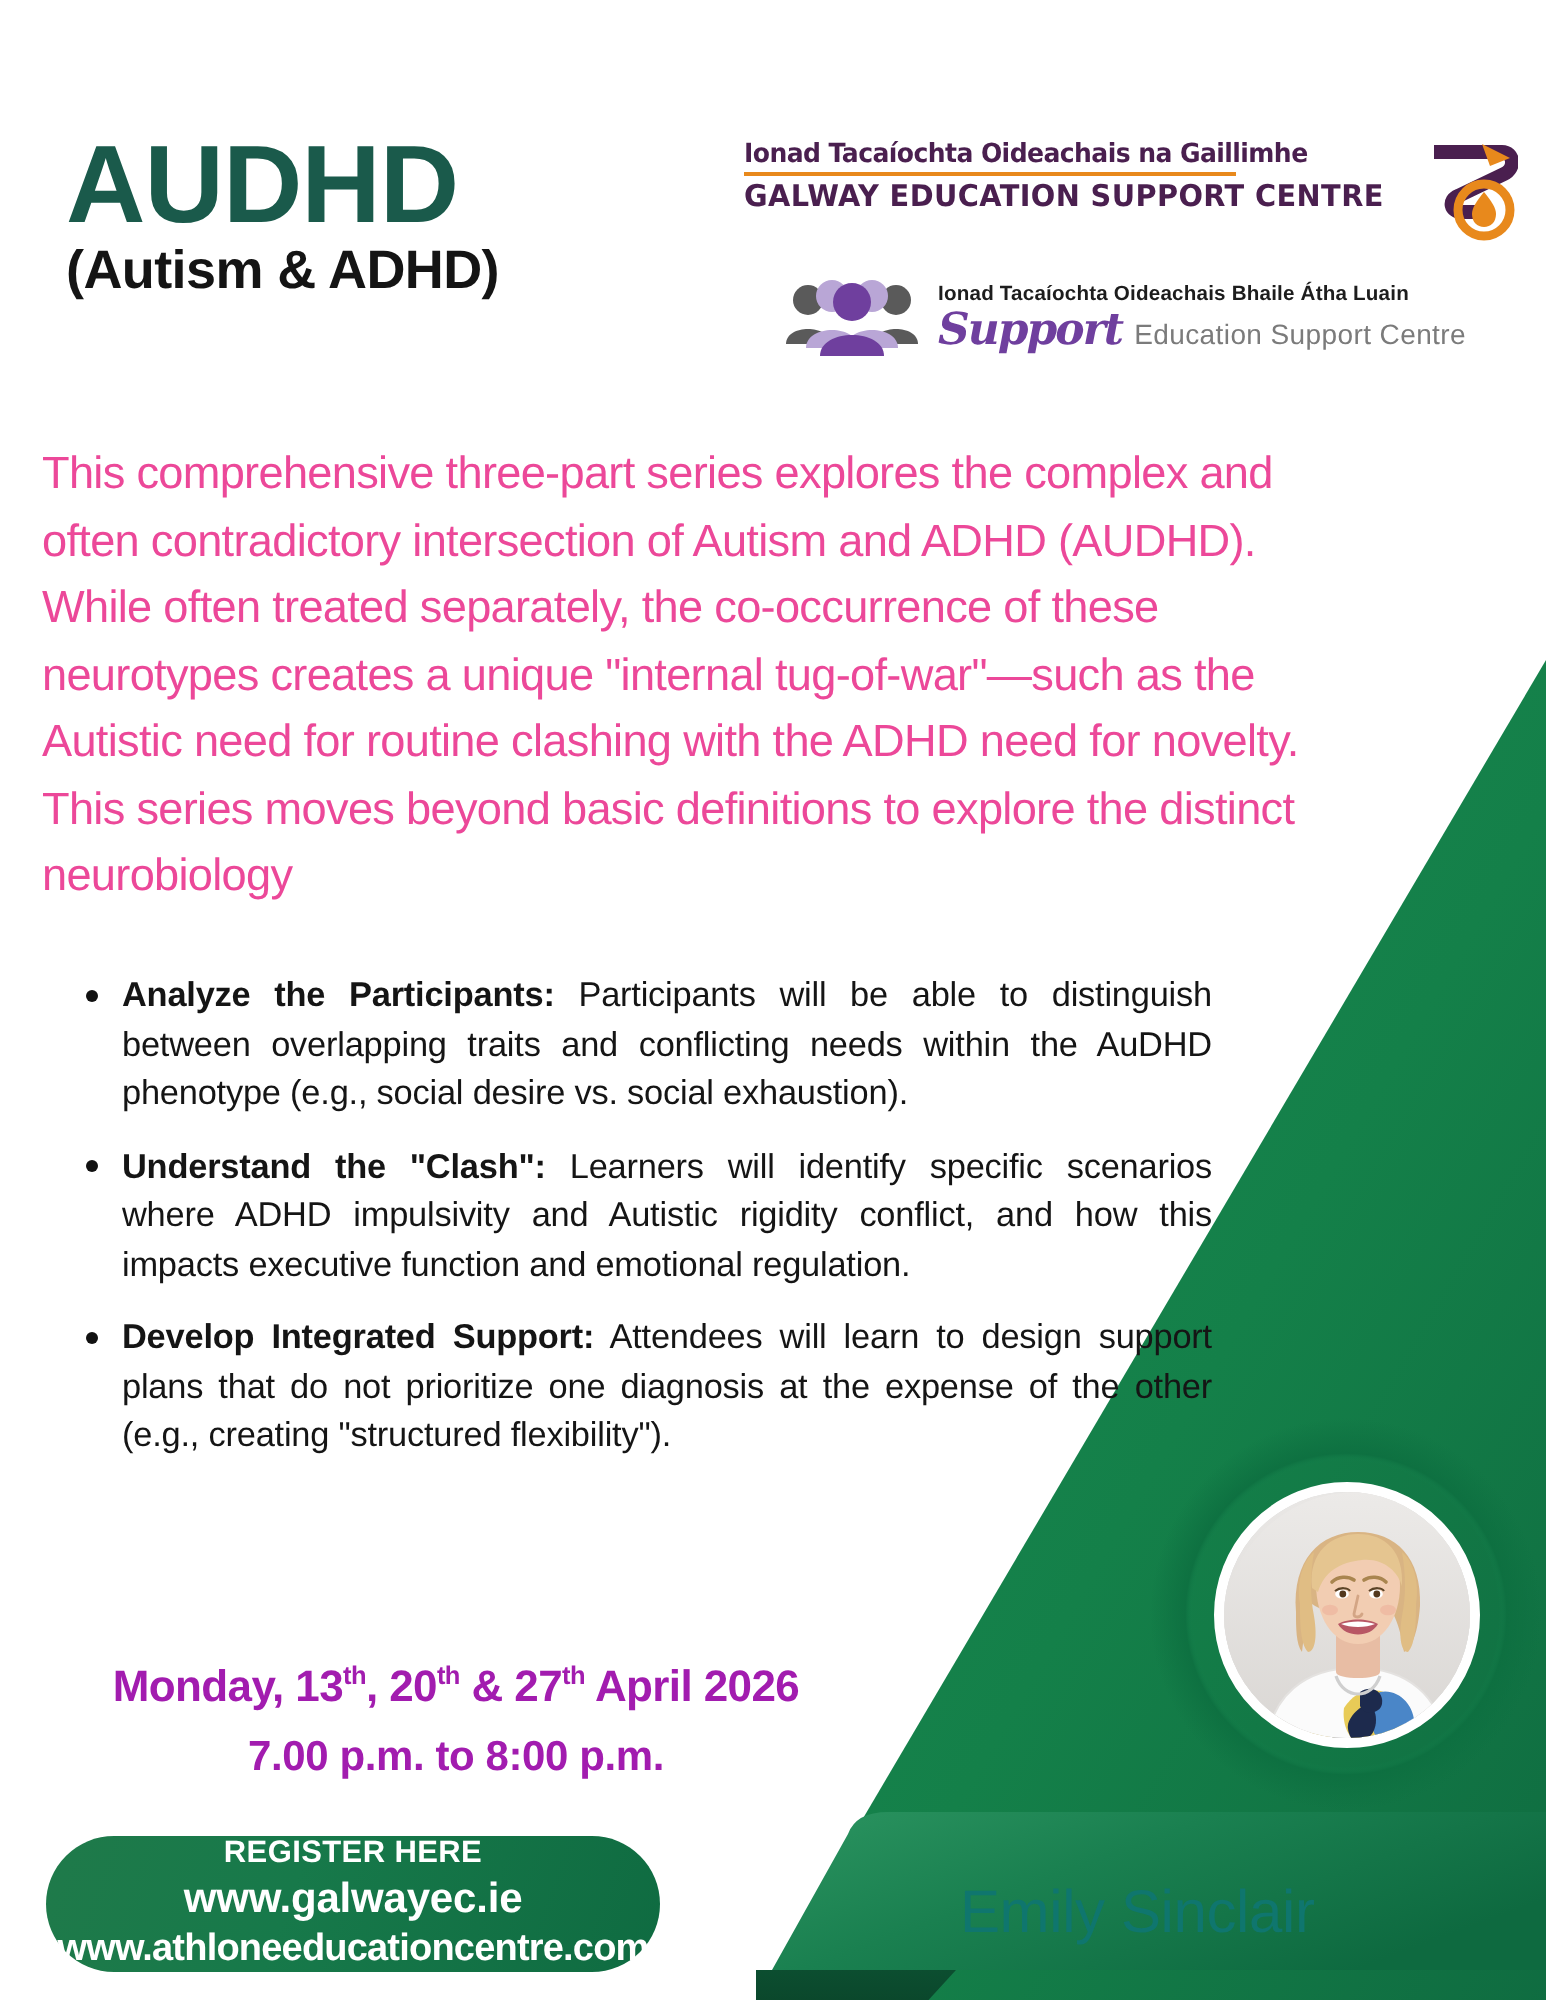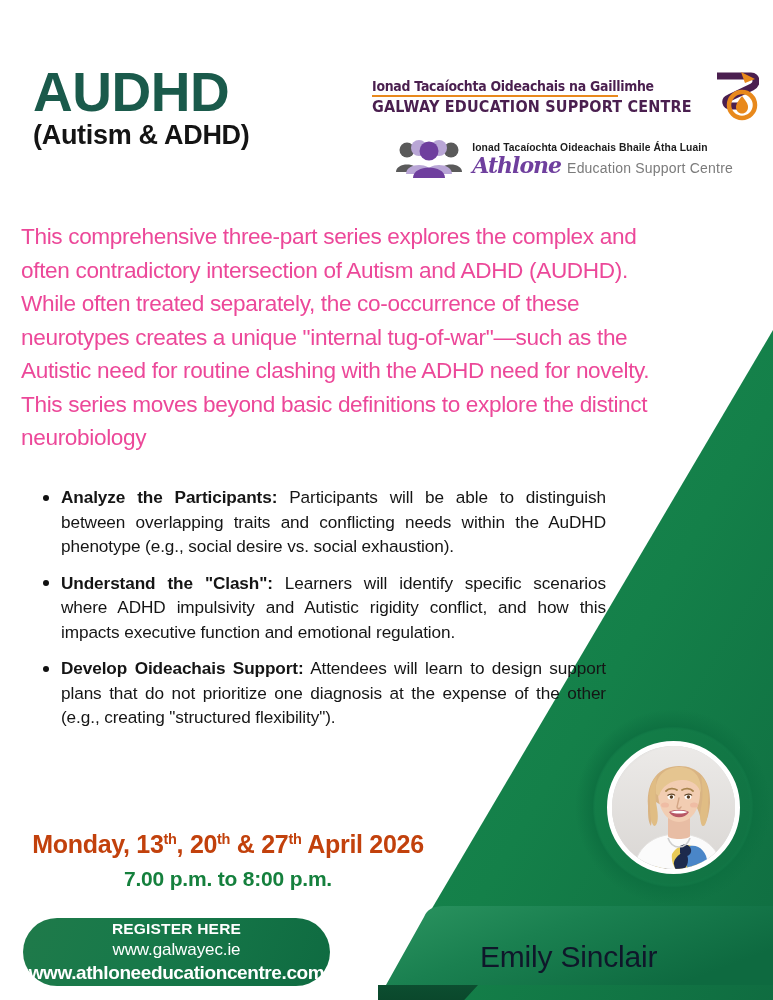--- a/index.html
+++ b/index.html
@@ -55,21 +55,21 @@
     color: #141414;
     letter-spacing: -0.3px;
   }
 
   
   .logo-galway {
     position: absolute;
     right: 14px;
     top: 26px;
     display: flex;
-    align-items: center;
+    align-items: flex-start;
     gap: 6px;
   }
   .logo-galway-text { text-align: left; }
   .lg-line1 {
     font-size: 13.2px;
     font-weight: 700;
     color: #4a1f4f;
     letter-spacing: -0.3px;
     white-space: nowrap;
     font-family: "DejaVu Sans", sans-serif;
@@ -182,35 +182,35 @@
   }
   .outcomes li b { font-weight: 700; }
 
   
   .date-line {
     position: absolute;
     left: 28px;
     top: 786px;
     width: 400px;
     text-align: center;
-    font-size: 25px;
-    font-weight: 700;
-    color: #c2410c;
+    font-size: 22px;
+    font-weight: 700;
+    color: #a21caf;
     letter-spacing: -0.3px;
   }
   .date-line sup { font-size: 0.58em; vertical-align: super; }
   .time-line {
     position: absolute;
     left: 28px;
     top: 823px;
     width: 400px;
     text-align: center;
     font-size: 21px;
     font-weight: 700;
-    color: #15803d;
+    color: #a21caf;
     letter-spacing: -0.2px;
   }
 
   
   .register-pill {
     position: absolute;
     left: 23px;
     top: 874px;
     width: 307px;
     height: 68px;
@@ -223,37 +223,37 @@
     justify-content: center;
     gap: 2px;
     cursor: pointer;
   }
   .rp-head {
     font-size: 15.5px;
     font-weight: 700;
     letter-spacing: 0.2px;
   }
   .rp-url {
-    font-size: 17px;
-    font-weight: 400;
+    font-size: 21px;
+    font-weight: 700;
     letter-spacing: -0.1px;
   }
   .rp-url2 {
     font-size: 19px;
     font-weight: 700;
     letter-spacing: -0.4px;
   }
 
   
   .speaker-name {
     position: absolute;
     left: 480px;
     top: 896px;
     font-size: 30px;
-    color: #0f172a;
+    color: #0f766e;
     letter-spacing: -0.2px;
     font-weight: 400;
   }
 
   .avatar-wrap {
     position: absolute;
     left: 607px;
     top: 697px;
     width: 133px;
     height: 133px;
@@ -337,38 +337,38 @@
         <circle cx="25" cy="10" r="8" fill="#b9a6d6"></circle>
         <path d="M12 36 C12 24 38 24 38 36 Z" fill="#b9a6d6"></path>
         <circle cx="45" cy="10" r="8" fill="#b9a6d6"></circle>
         <path d="M32 36 C32 24 58 24 58 36 Z" fill="#b9a6d6"></path>
         <circle cx="35" cy="13" r="9.5" fill="#6f3f9e"></circle>
         <path d="M19 40 C19 26 51 26 51 40 Z" fill="#6f3f9e"></path>
       </svg>
       <div class="logo-athlone-text">
         <div class="la-line1">Ionad Tacaíochta Oideachais Bhaile Átha Luain</div>
         <div class="la-row2">
-          <span class="la-athlone">Athlone</span>
+          <span class="la-athlone">Support</span>
           <span class="la-esc">Education Support Centre</span>
         </div>
       </div>
     </div>
   </div>
 
   <div class="intro">This comprehensive three-part series explores the complex and often contradictory intersection of Autism and ADHD (AUDHD). While often treated separately, the co-occurrence of these neurotypes creates a unique "internal tug-of-war"—such as the Autistic need for routine clashing with the ADHD need for novelty. This series moves beyond basic definitions to explore the distinct neurobiology</div>
 
   <ul class="outcomes">
     <li>
       <b>Analyze the Participants:</b><span> Participants will be able to distinguish between overlapping traits and conflicting needs within the AuDHD phenotype (e.g., social desire vs. social exhaustion).</span>
     </li>
     <li>
       <b>Understand the "Clash":</b><span> Learners will identify specific scenarios where ADHD impulsivity and Autistic rigidity conflict, and how this impacts executive function and emotional regulation.</span>
     </li>
     <li>
-      <b>Develop Oideachais Support:</b><span> Attendees will learn to design support plans that do not prioritize one diagnosis at the expense of the other (e.g., creating "structured flexibility").</span>
+      <b>Develop Integrated Support:</b><span> Attendees will learn to design support plans that do not prioritize one diagnosis at the expense of the other (e.g., creating "structured flexibility").</span>
     </li>
   </ul>
 
   <div class="date-line">
     <span>Monday, 13</span><sup>th</sup><span>, 20</span><sup>th</sup><span> &amp; 27</span><sup>th</sup><span> April 2026</span>
   </div>
   <div class="time-line">7.00 p.m. to  8:00 p.m.</div>
 
   <div class="register-pill">
     <div class="rp-head">REGISTER HERE</div>

